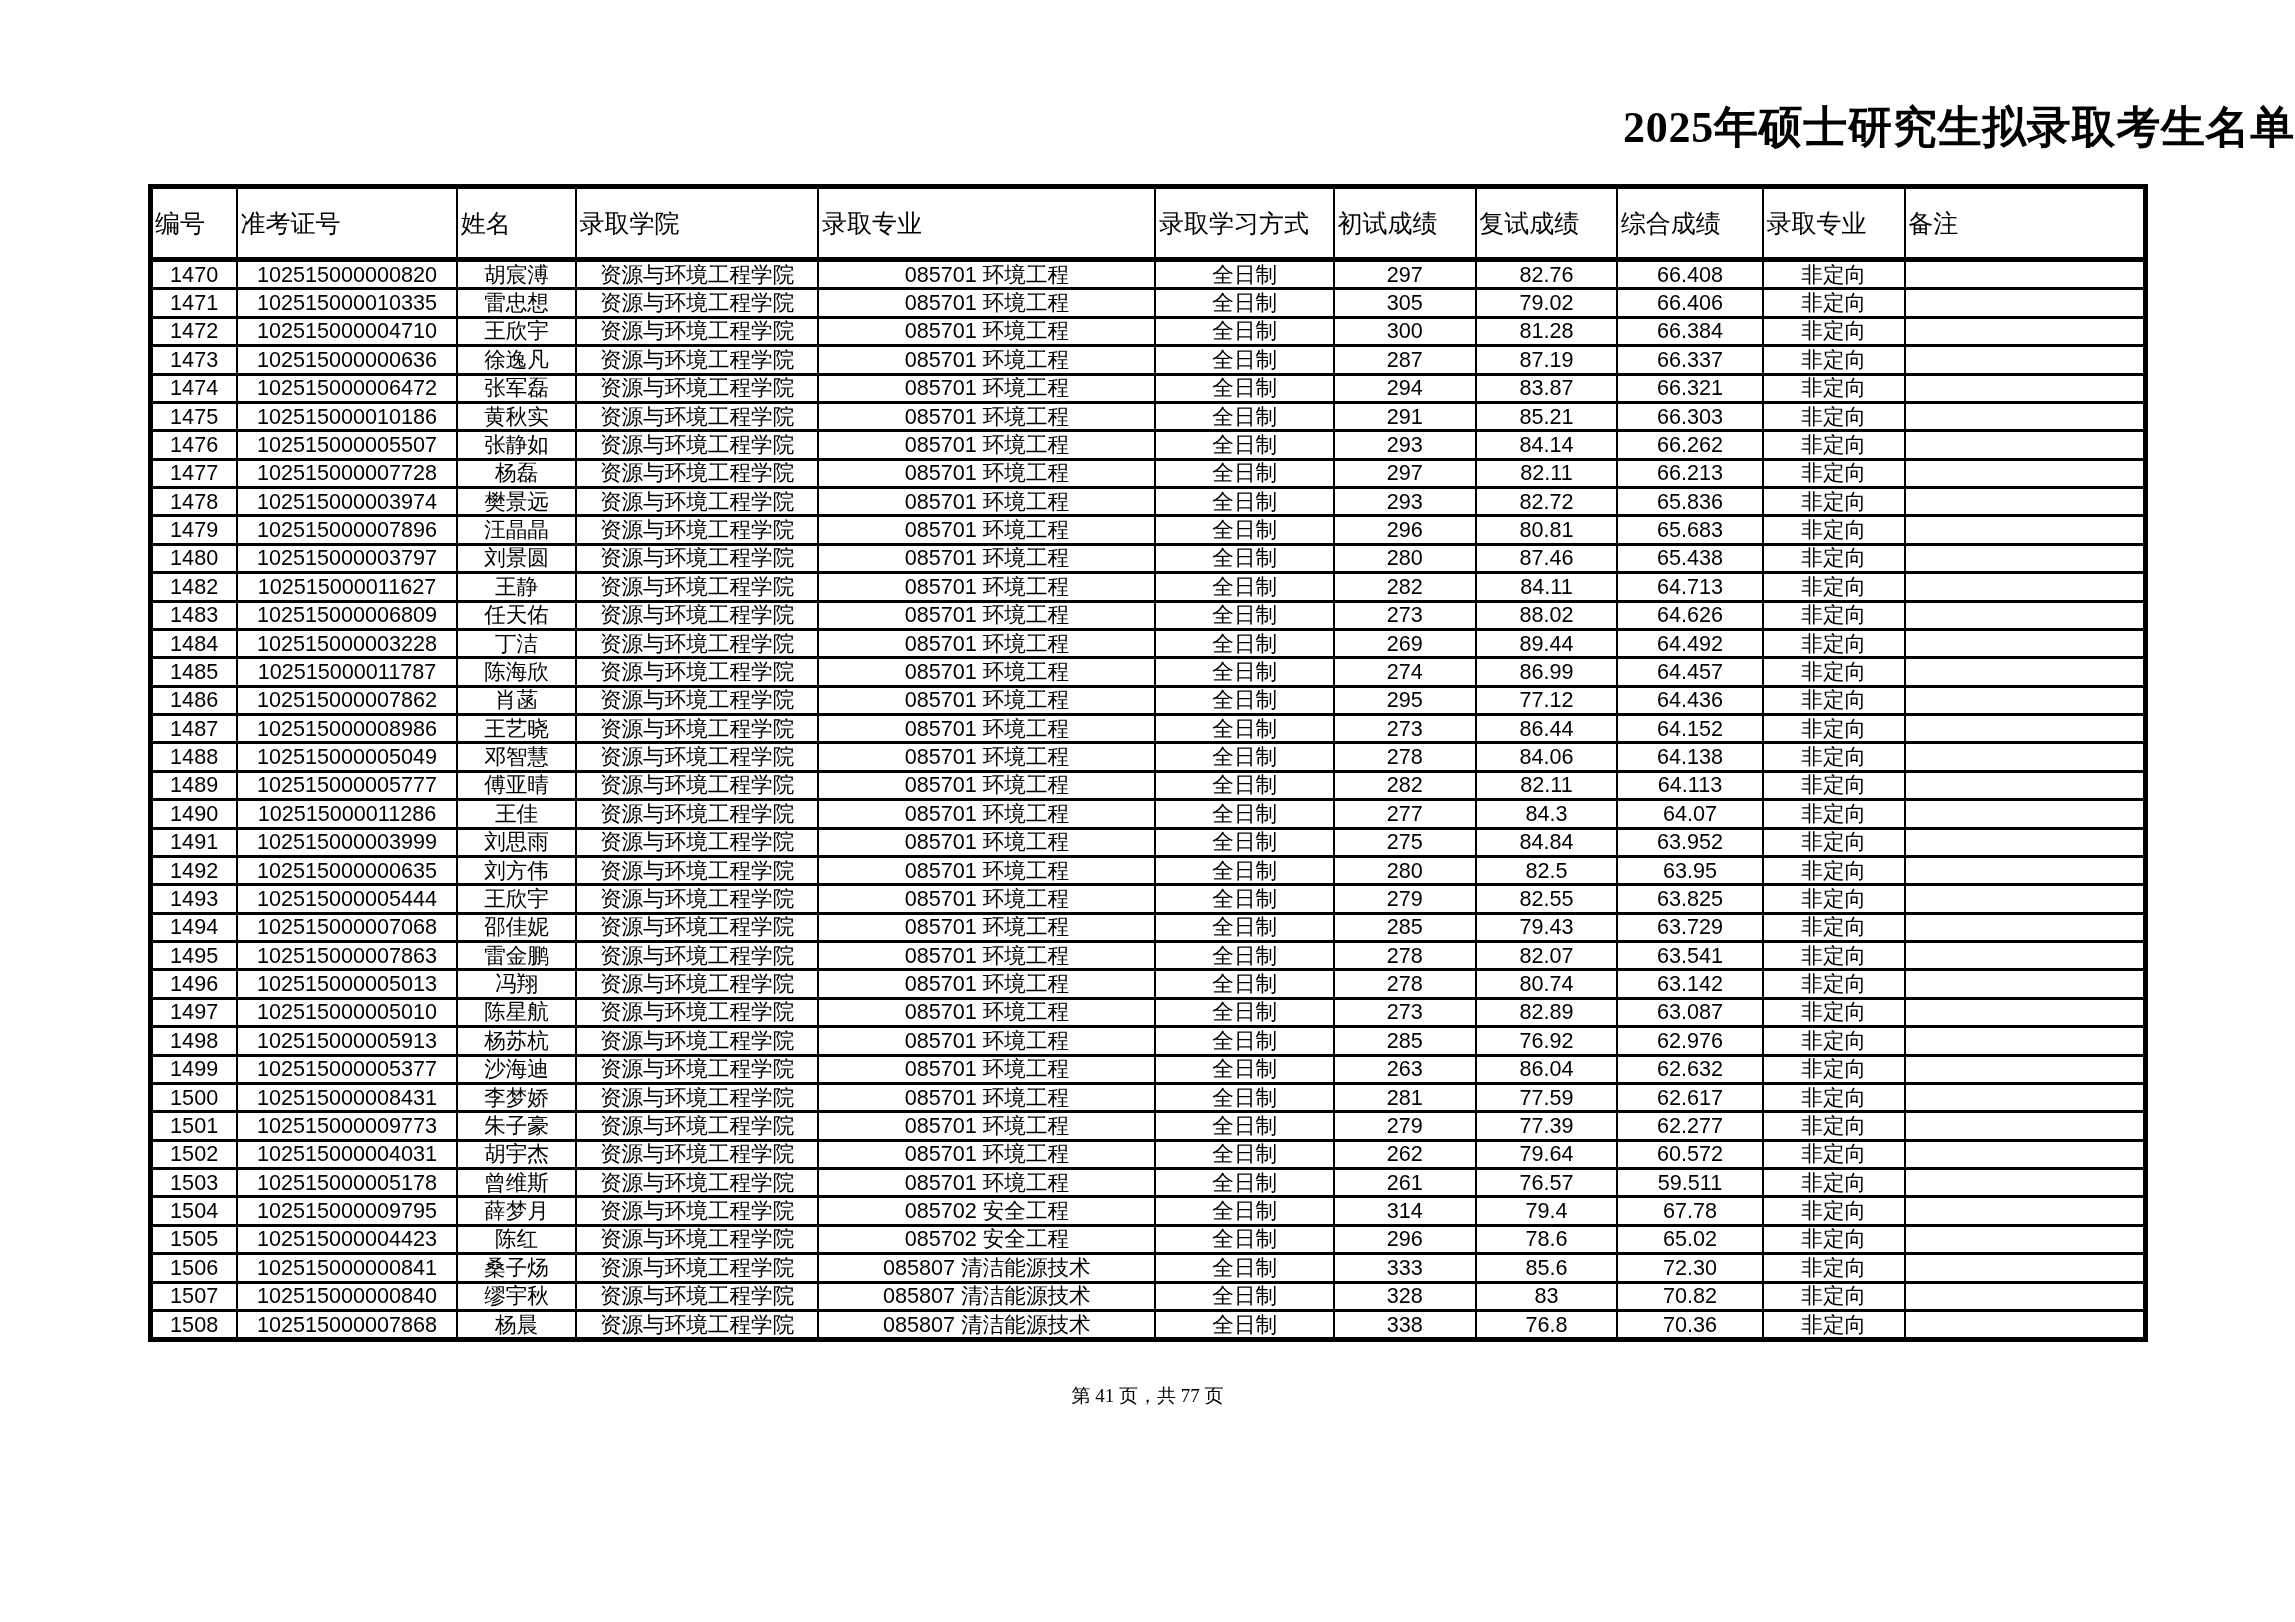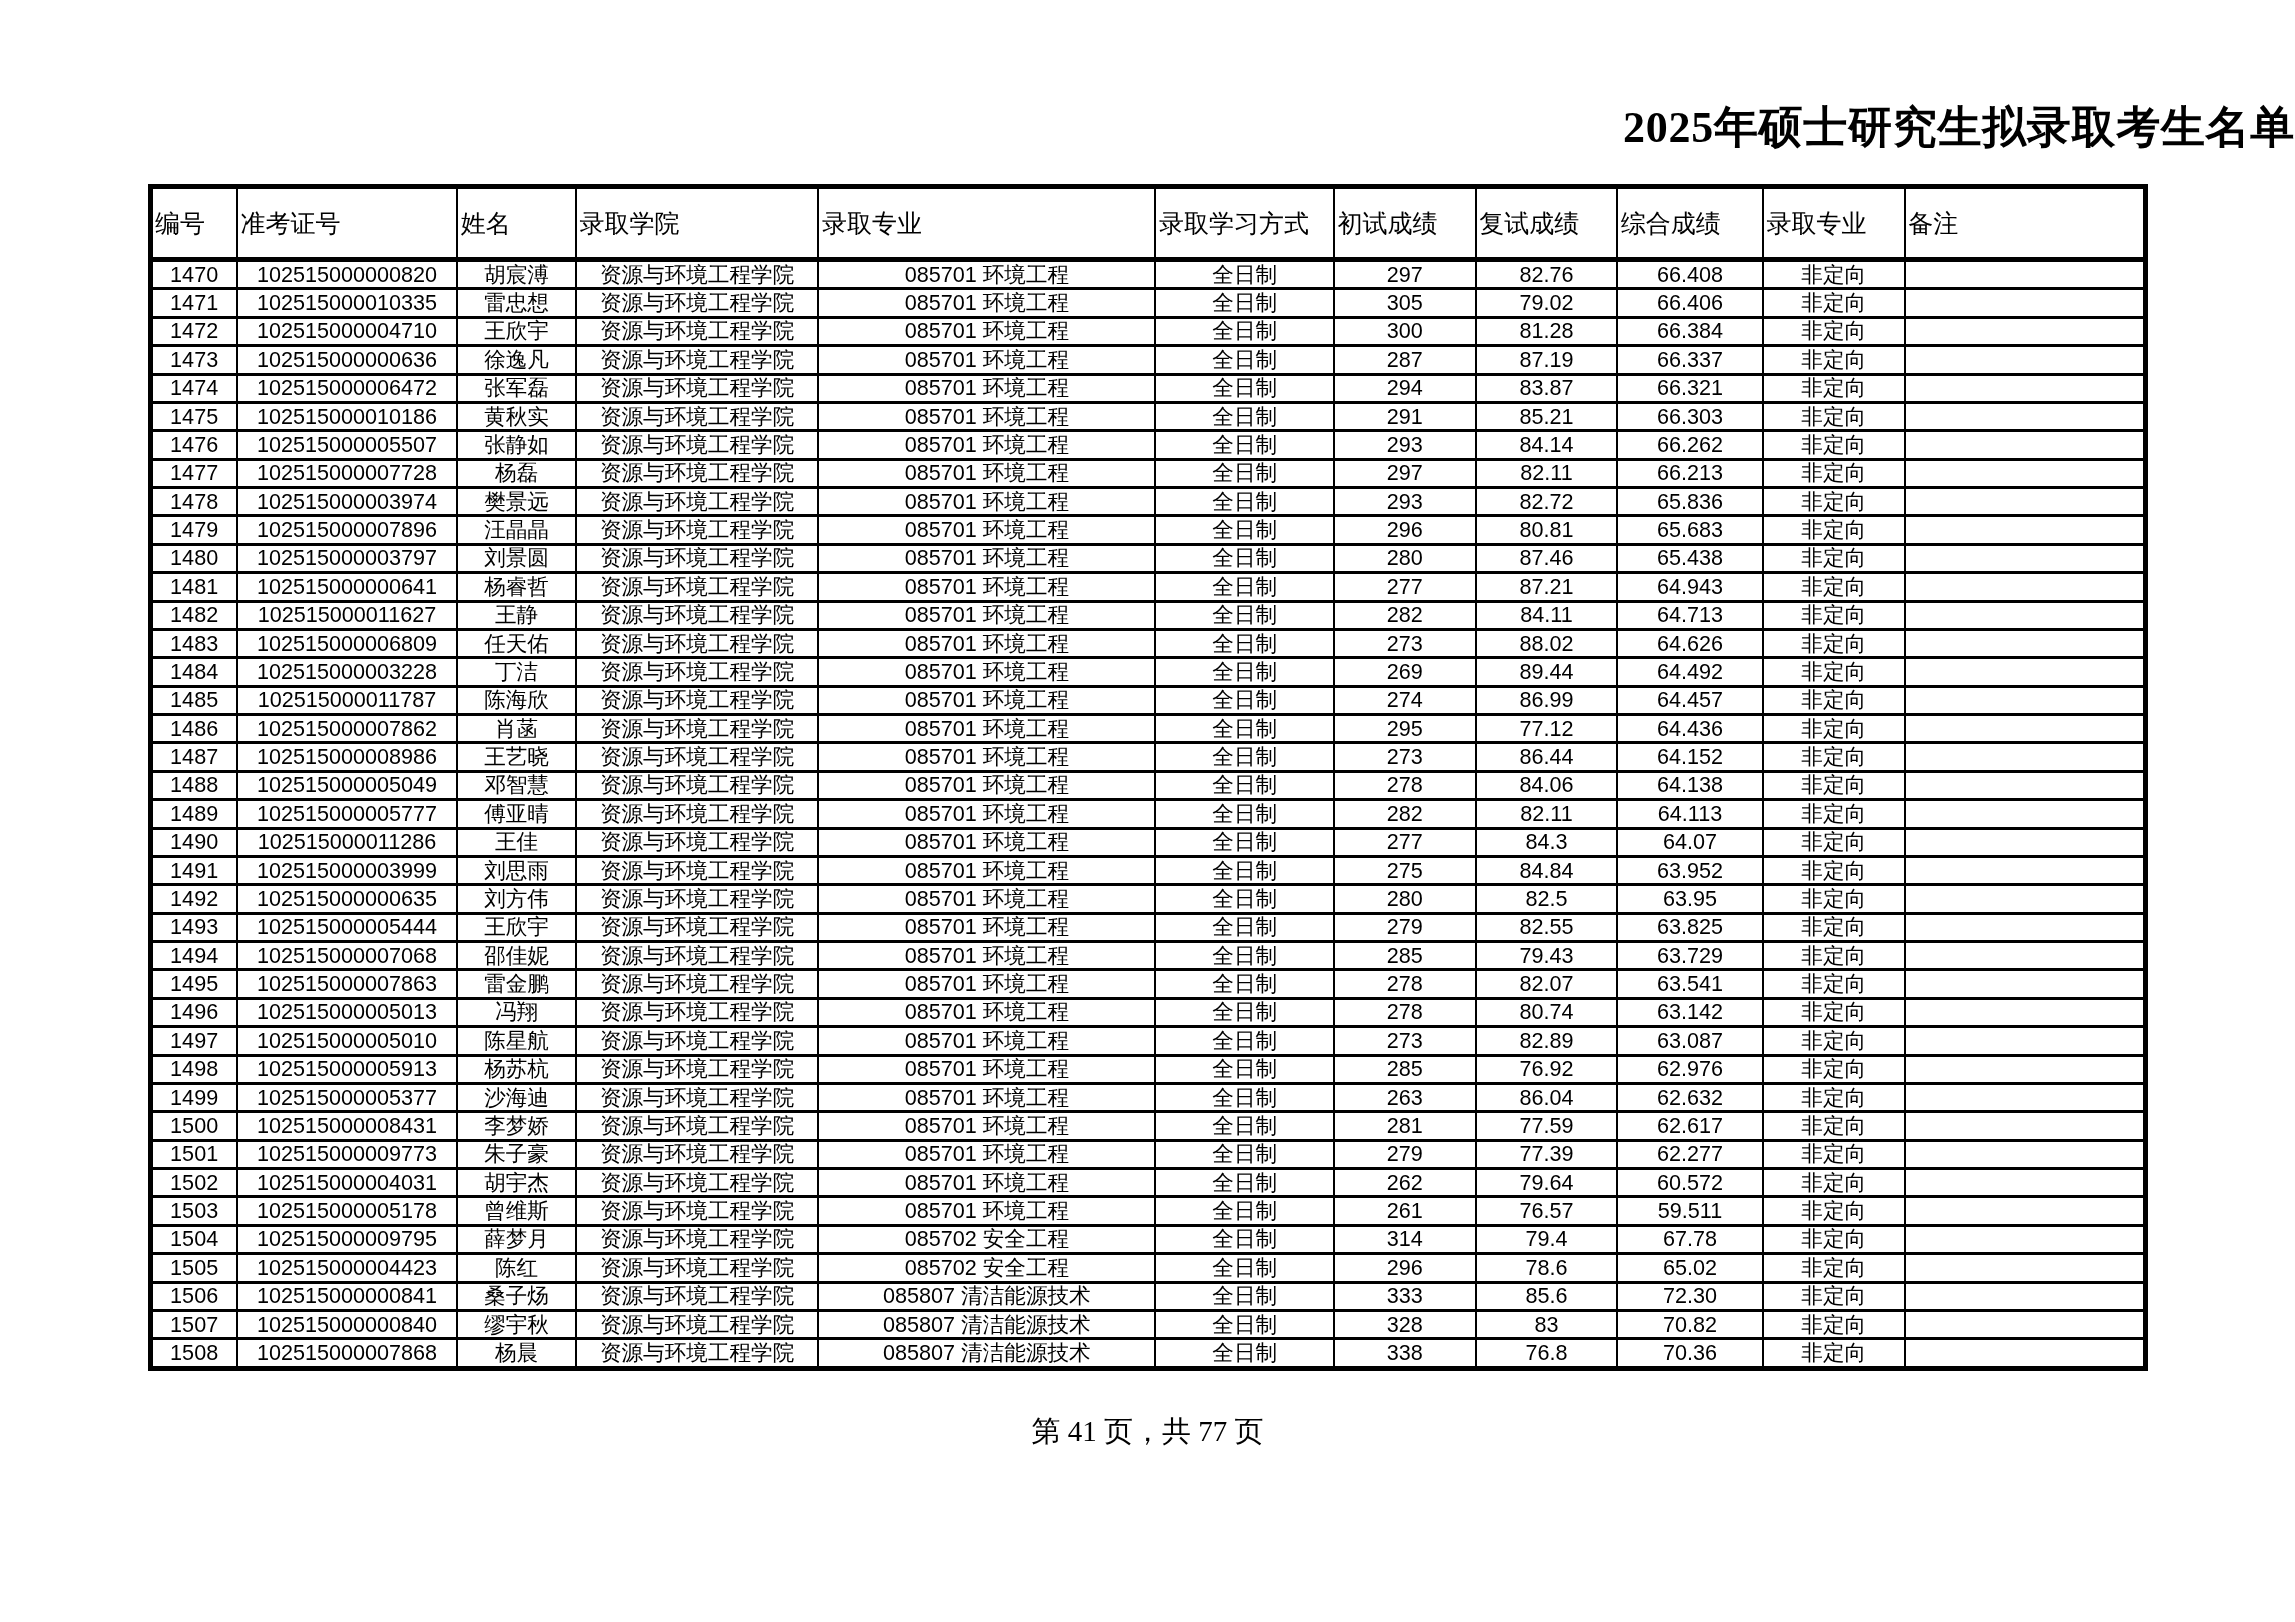--- a/index.html
+++ b/index.html
@@ -63,21 +63,21 @@
     text-align: center;
     vertical-align: middle;
     padding: 0.7px 2.6px;
     overflow: hidden;
     white-space: nowrap;
   }
   .footer {
     margin-top: 41px;
     text-align: center;
     font-family: "Liberation Serif", "DejaVu Serif", serif;
-    font-size: 29px;
+    font-size: 19px;
   }
 </style>
 </head>
 <body>
 
 <div class="page">
   <h1 class="title">2025年硕士研究生拟录取考生名单</h1>
 
   <table class="roster">
     <colgroup>
@@ -246,33 +246,20 @@
           <td>资源与环境工程学院</td>
           <td>085701 环境工程</td>
           <td>全日制</td>
           <td>280</td>
           <td>87.46</td>
           <td>65.438</td>
           <td>非定向</td>
           <td></td>
         </tr>
         <tr>
-          <td>1481</td>
-          <td>102515000000641</td>
-          <td>杨睿哲</td>
-          <td>资源与环境工程学院</td>
-          <td>085701 环境工程</td>
-          <td>全日制</td>
-          <td>277</td>
-          <td>87.21</td>
-          <td>64.943</td>
-          <td>非定向</td>
-          <td></td>
-        </tr>
-        <tr>
           <td>1482</td>
           <td>102515000011627</td>
           <td>王静</td>
           <td>资源与环境工程学院</td>
           <td>085701 环境工程</td>
           <td>全日制</td>
           <td>282</td>
           <td>84.11</td>
           <td>64.713</td>
           <td>非定向</td>

